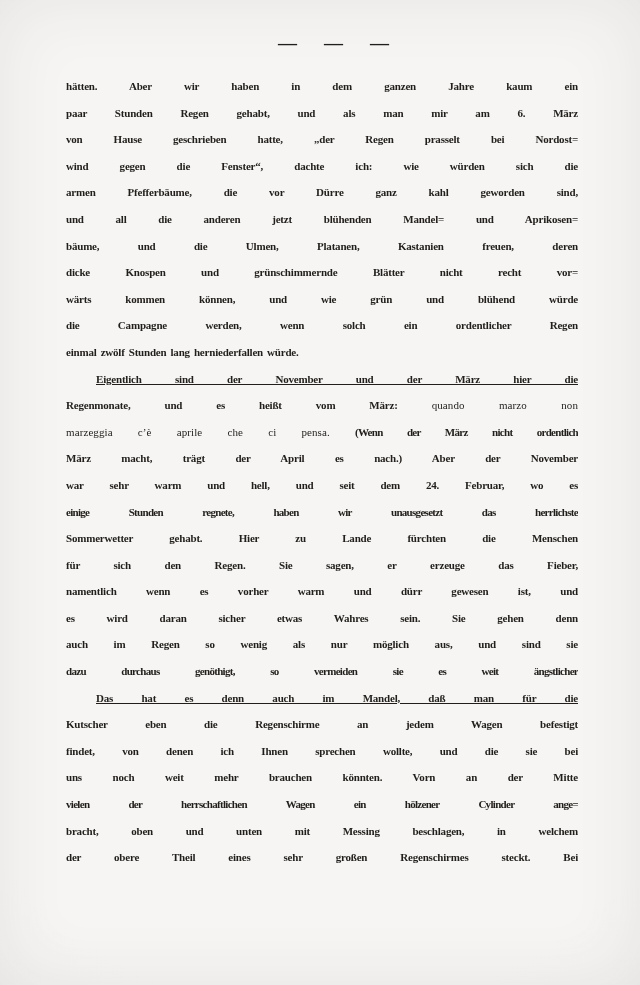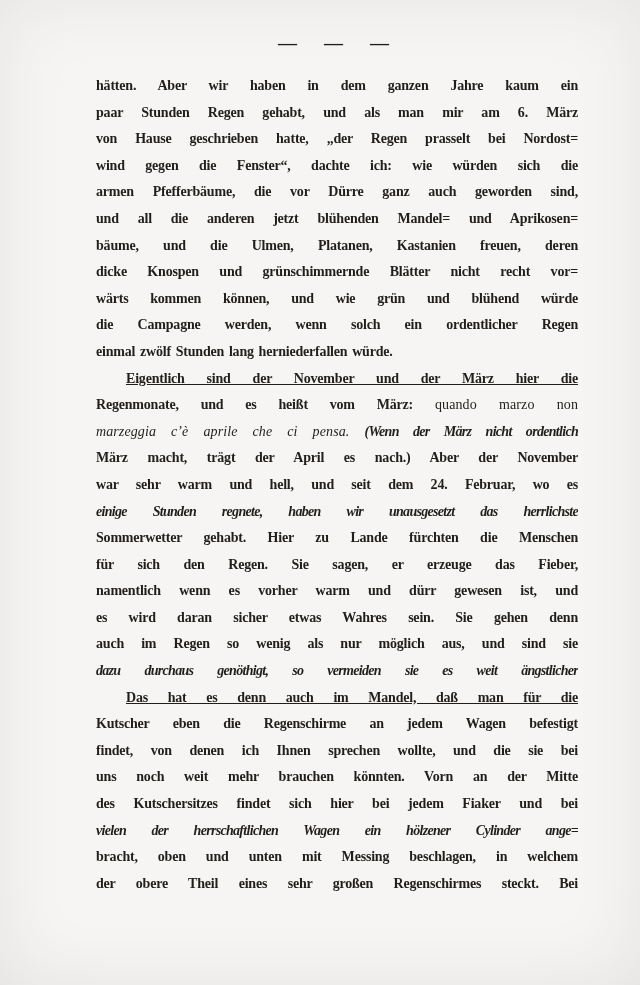--- a/index.html
+++ b/index.html
@@ -32,40 +32,39 @@
     margin: 0 13px;
     letter-spacing: 1px;
   }
   .textblock {
     position: absolute;
     left: 66px;
     top: 73px;
     width: 512px;
   }
   .line {
-    font-size: 14px;
+    font-size: 11px;
     font-weight: bold;
     line-height: 26.6px;
     height: 26.6px;
     text-align: justify;
     text-align-last: justify;
     -moz-text-align-last: justify;
     letter-spacing: -0.2px;
     word-spacing: 1.5px;
     white-space: nowrap;
     overflow: hidden;
-    margin-left: 30px;
   }
   .line.end {
     text-align: center;
     text-align-last: left;
     -moz-text-align-last: left;
   }
   .line.indent { padding-left: 30px; text-decoration: underline; }
-  .line.tight { letter-spacing: -0.7px; word-spacing: 0.5px; font-style: italic; }
+  .line.tight { letter-spacing: -0.7px; word-spacing: 0.5px; }
   .antiqua {
     font-weight: normal;
     letter-spacing: 0.1px;
   }
 </style>
 </head>
 <body>
 
 <div class="page">
 
@@ -73,21 +72,21 @@
     <span class="dash">—</span>
     <span class="dash">—</span>
     <span class="dash">—</span>
   </div>
 
   <div class="textblock">
     <div class="line">hätten.  Aber wir haben in dem ganzen Jahre kaum ein</div>
     <div class="line">paar Stunden Regen gehabt, und als man mir am 6. März</div>
     <div class="line">von Hause geschrieben hatte, „der Regen prasselt bei Nordost=</div>
     <div class="line">wind gegen die Fenster“, dachte ich: wie würden sich die</div>
-    <div class="line">armen Pfefferbäume, die vor Dürre ganz auch geworden sind,</div>
+    <div class="line">armen Pfefferbäume, die vor Dürre ganz kahl geworden sind,</div>
     <div class="line">und all die anderen jetzt blühenden Mandel= und Aprikosen=</div>
     <div class="line">bäume, und die Ulmen, Platanen, Kastanien freuen, deren</div>
     <div class="line">dicke Knospen und grünschimmernde Blätter nicht recht vor=</div>
     <div class="line">wärts kommen können, und wie grün und blühend würde</div>
     <div class="line">die Campagne werden, wenn solch ein ordentlicher Regen</div>
     <div class="line end">einmal zwölf Stunden lang herniederfallen würde.</div>
     <div class="line indent">Eigentlich sind der November und der März hier die</div>
     <div class="line"><span>Regenmonate, und es heißt vom März:  </span><span class="antiqua">quando marzo non</span></div>
     <div class="line tight"><span class="antiqua">marzeggia c’è aprile che ci pensa. </span><span>(Wenn der März nicht ordentlich</span></div>
     <div class="line">März macht, trägt der April es nach.)  Aber der November</div>
@@ -96,19 +95,18 @@
     <div class="line">Sommerwetter gehabt.  Hier zu Lande fürchten die Menschen</div>
     <div class="line">für sich den Regen.  Sie sagen, er erzeuge das Fieber,</div>
     <div class="line">namentlich wenn es vorher warm und dürr gewesen ist, und</div>
     <div class="line">es wird daran sicher etwas Wahres sein.  Sie gehen denn</div>
     <div class="line">auch im Regen so wenig als nur möglich aus, und sind sie</div>
     <div class="line tight">dazu durchaus genöthigt, so vermeiden sie es weit ängstlicher</div>
     <div class="line indent">Das hat es denn auch im Mandel, daß man für die</div>
     <div class="line">Kutscher eben die Regenschirme an jedem Wagen befestigt</div>
     <div class="line">findet, von denen ich Ihnen sprechen wollte, und die sie bei</div>
     <div class="line">uns noch weit mehr brauchen könnten.  Vorn an der Mitte</div>
-    <div class="line">des Kutschersitzes findet sich hier bei jedem Fiaker und bei</div>
     <div class="line tight">vielen der herrschaftlichen Wagen ein hölzener Cylinder ange=</div>
     <div class="line">bracht, oben und unten mit Messing beschlagen, in welchem</div>
     <div class="line">der obere Theil eines sehr großen Regenschirmes steckt.  Bei</div>
   </div>
 
 </div>
 
 </body></html>

